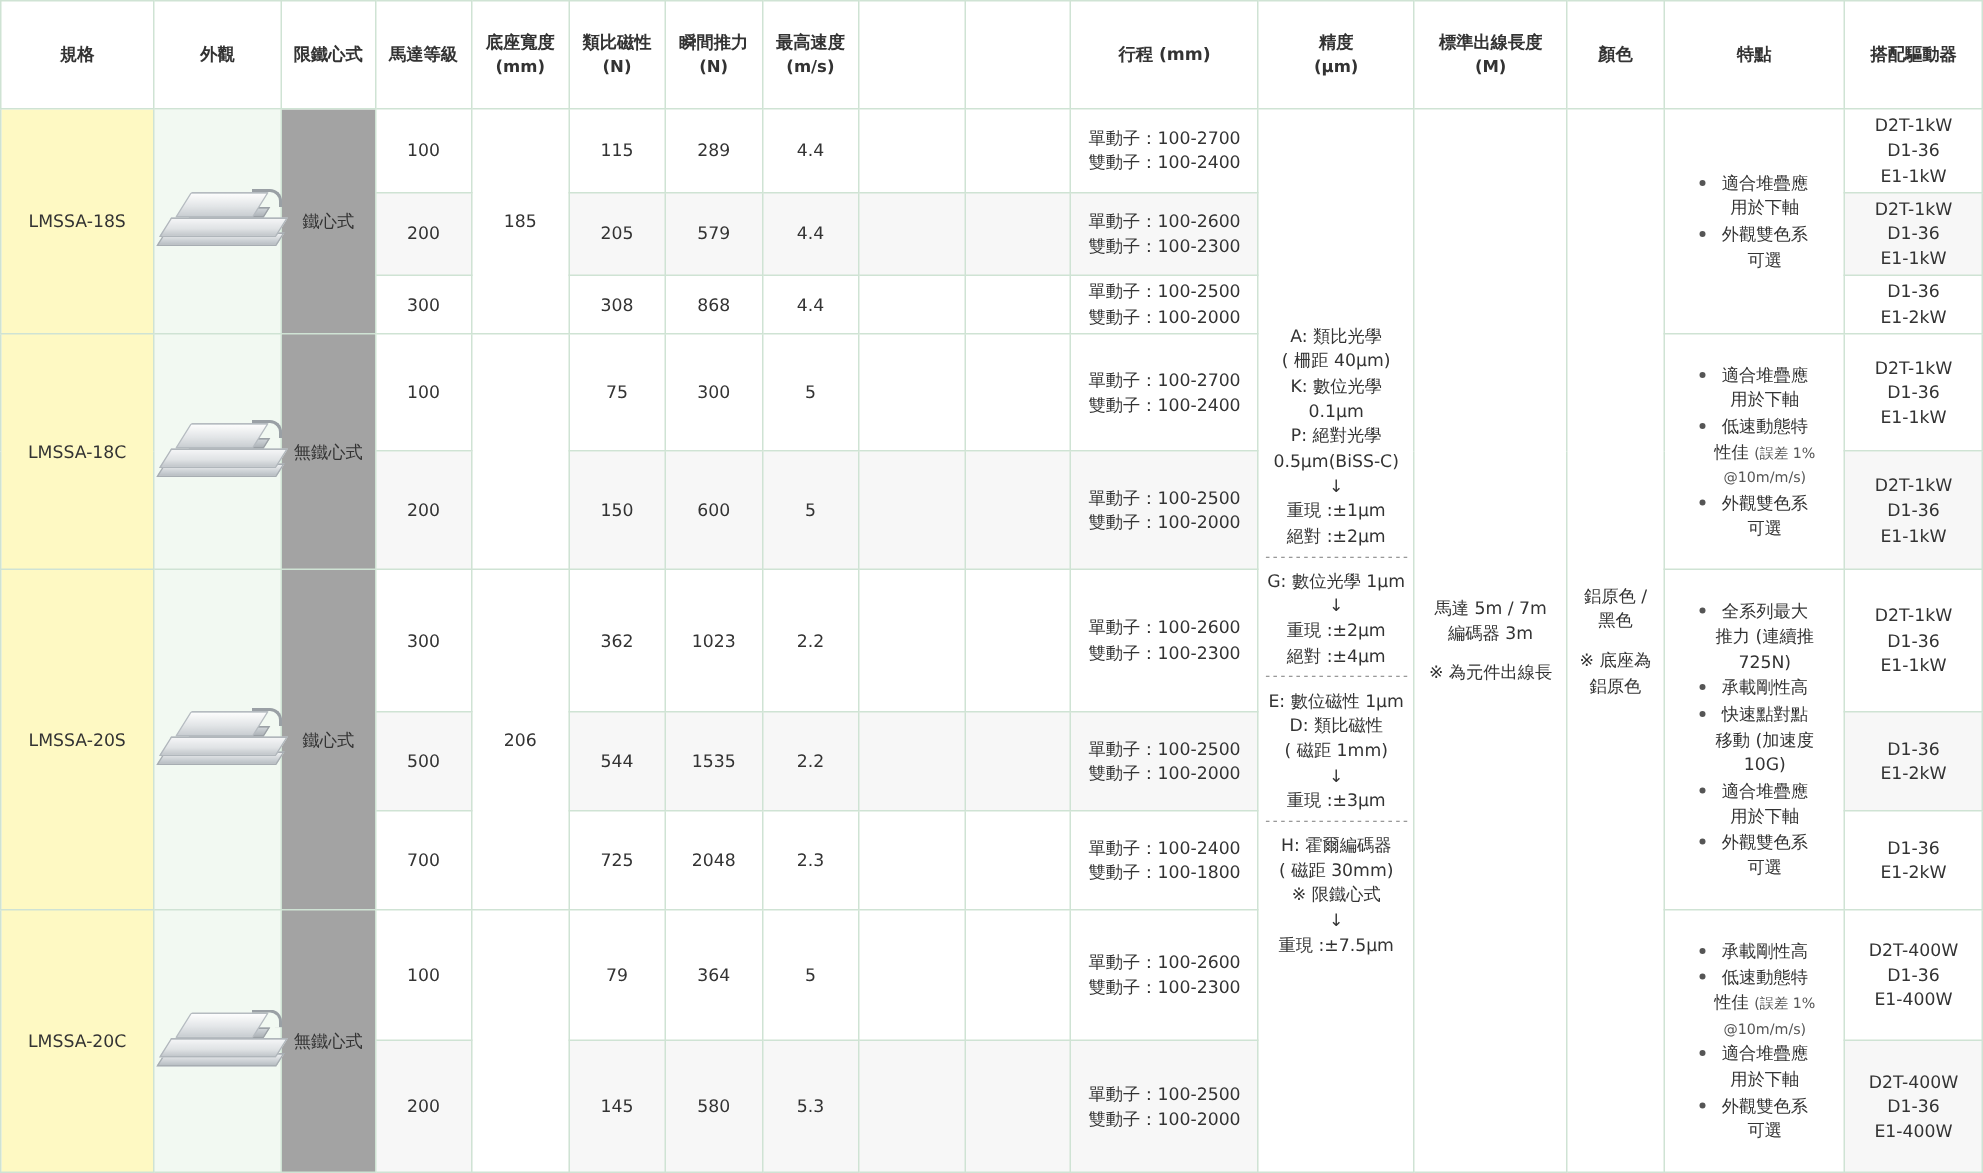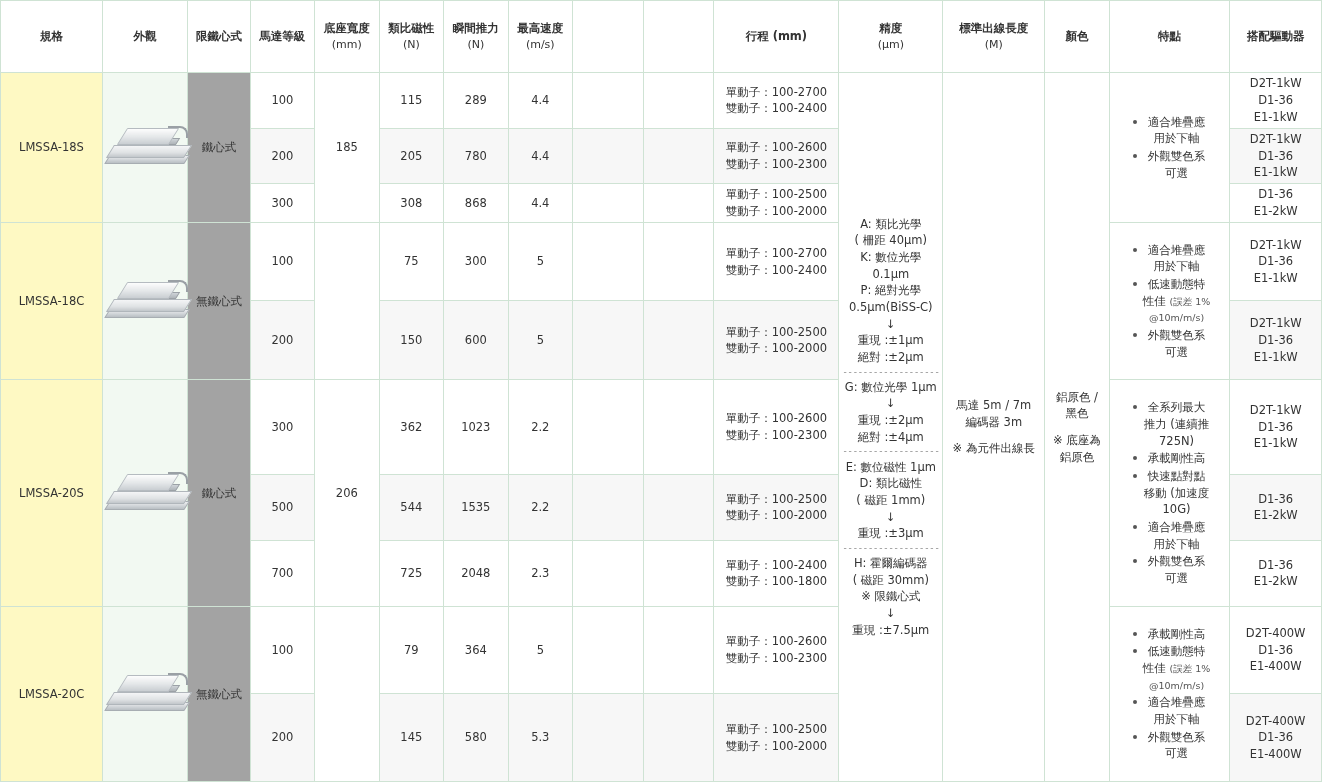--- a/index.html
+++ b/index.html
@@ -36,21 +36,21 @@
     font-size: 12.5px;
     font-weight: bold;
     color: #2f2f2f;
     border-top: 2px solid #4caf50;
     border-bottom: 2px solid #4caf50;
     height: 72px;
   }
   thead th .sub {
     display: block;
     font-size: 11px;
-    font-weight: normal;
+    font-weight: bold;
   }
   tbody td { border-color: #d8ead9; }
   .model-cell {
     background: #fef9c3;
     font-size: 13px;
     color: #3a3a3a;
     border-left: none;
   }
   .img-cell { background: #f2f9f2; }
   .type-cell { background: #a3a3a3; font-size: 12.5px; }
@@ -242,21 +242,21 @@
       <td class="driver-cell">
         <div>D2T-1kW</div>
         <div>D1-36</div>
         <div>E1-1kW</div>
       </td>
     </tr>
 
     <tr class="shade">
       <td class="grade-cell">200</td>
       <td class="num-cell">205</td>
-      <td class="num-cell">780</td>
+      <td class="num-cell">579</td>
       <td class="num-cell">4.4</td>
       <td class="blank-cell"></td>
       <td class="blank-cell"></td>
       <td class="stroke-cell">
         <div>單動子：100-2600</div>
         <div>雙動子：100-2300</div>
       </td>
       <td class="driver-cell">
         <div>D2T-1kW</div>
         <div>D1-36</div>

